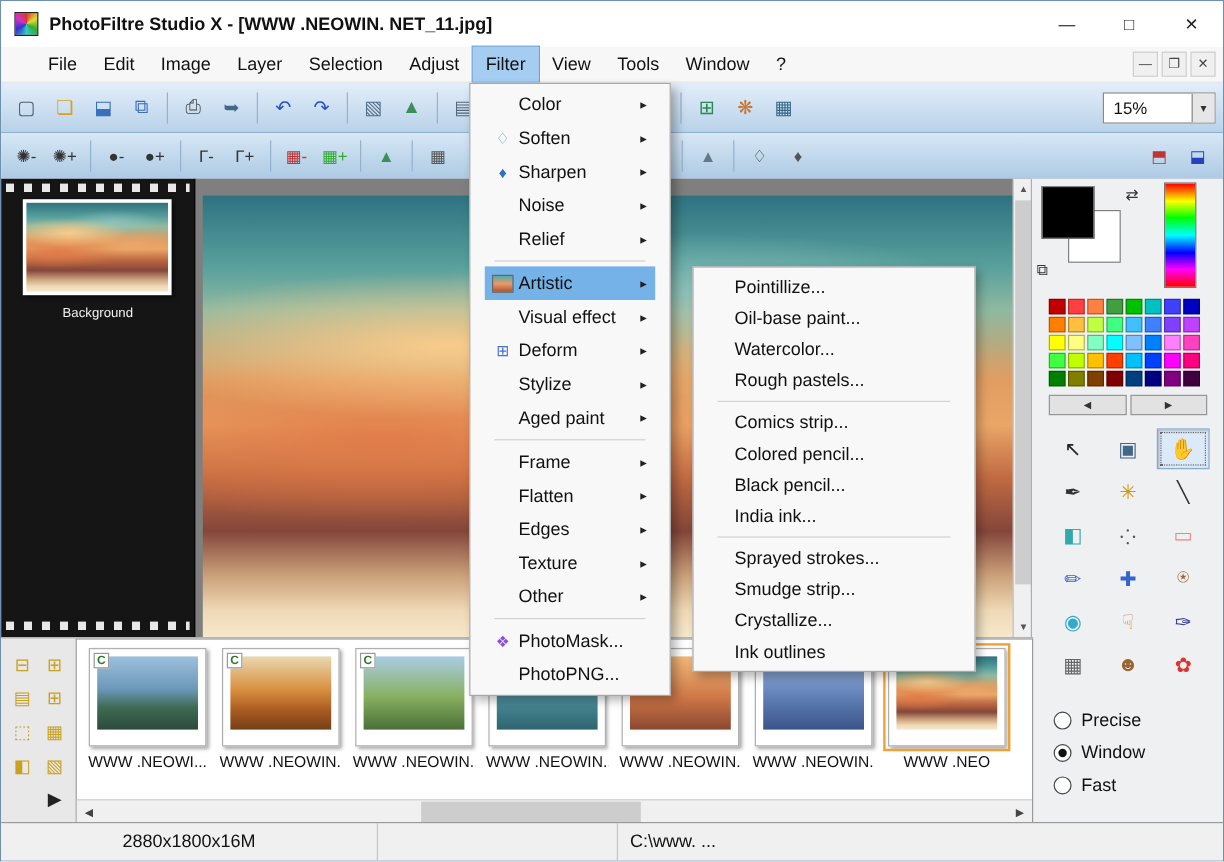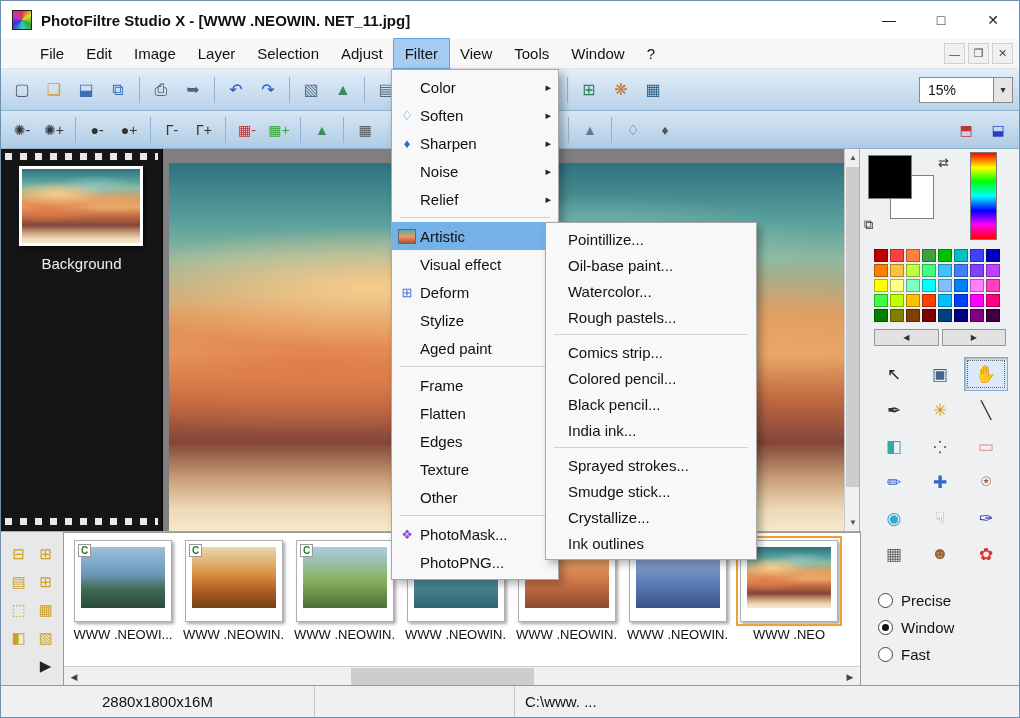--- a/index.html
+++ b/index.html
@@ -34,21 +34,21 @@
   .zoom-val{flex:1;padding-left:8px;font-size:14px;}
   .zoom-arrow{width:19px;height:100%;background:#e6e6e6;border-left:1px solid #8a8a8a;display:flex;align-items:center;justify-content:center;font-size:10px;color:#333;}
 
   
   .main{position:absolute;left:0;top:148px;right:0;bottom:32px;background:#e8e8e8;}
   .layers-panel{position:absolute;left:0;top:0;width:162px;height:382px;background:#151515;border-right:1px solid #000;}
   .film-strip{position:absolute;left:4px;right:4px;height:7px;background:repeating-linear-gradient(90deg,#e8e8e8 0 7px,transparent 7px 15px);}
   .film-strip.top{top:4px;} .film-strip.bottom{bottom:6px;}
   .layer-thumb{position:absolute;left:18px;top:17px;width:124px;height:80px;background:#fff;padding:3px;box-shadow:2px 2px 4px rgba(0,0,0,.6);}
   .layer-thumb .fill{width:100%;height:100%;}
-  .layer-label{position:absolute;top:106px;left:0;right:0;text-align:center;color:#f0f0f0;font-size:15px;}
+  .layer-label{position:absolute;top:106px;left:0;right:0;text-align:center;color:#f0f0f0;font-size:11px;}
 
   .canvas{position:absolute;left:162px;top:0;width:698px;height:382px;background:#7f7f7f;}
   .main-art{position:absolute;left:6px;top:14px;right:17px;bottom:0;}
   .vscroll{position:absolute;right:0;top:0;bottom:0;width:17px;background:#f0f0f0;border-left:1px solid #c9c9c9;}
   .vs-btn{position:absolute;left:0;right:0;height:17px;display:flex;align-items:center;justify-content:center;font-size:8px;color:#555;}
   .vs-up{top:0;} .vs-down{bottom:0;}
   .vs-thumb{position:absolute;left:1px;right:1px;top:18px;bottom:44px;background:#cdcdcd;}
 
   
   .tools-panel{position:absolute;right:0;top:0;width:160px;height:538px;background:#eef0f2;border-left:1px solid #aeaeae;}
@@ -88,23 +88,23 @@
 
   
   .statusbar{position:absolute;left:0;bottom:0;right:0;height:32px;background:#f0f0f0;border-top:1px solid #9a9a9a;display:flex;align-items:center;}
   .sb-sec{height:100%;display:flex;align-items:center;padding:0 10px;border-right:1px solid #c5c5c5;}
   .sb-ready{width:348px;}
   .sb-dims{width:314px;justify-content:center;}
   .sb-gap{width:200px;}
   .sb-path{flex:1;border-right:none;}
 
   
-  .popup{position:absolute;background:#f8f8f8;border:1px solid #a8a8a8;box-shadow:4px 4px 8px rgba(0,0,0,.3);z-index:60;padding:3px 0;}
+  .popup{position:absolute;background:#f8f8f8;border:1px solid #a8a8a8;box-shadow:4px 4px 8px rgba(0,0,0,.3);z-index:60;padding:3px 12px;}
   #filter-menu{left:390px;top:68px;width:168px;}
-  #artistic-menu{left:544px;top:221px;width:212px;text-align:right;}
+  #artistic-menu{left:576px;top:221px;width:236px;text-align:right;}
   .fm-item{height:28px;display:flex;align-items:center;padding:0 4px 0 2px;}
   .fm-item.sel{background:#74b2e8;}
   .fm-icon{width:26px;display:flex;align-items:center;justify-content:center;font-size:13px;flex:0 0 auto;}
   .fm-label{flex:1;}
   .fm-caret{font-size:11px;color:#222;margin-right:3px;}
   .menu-sep{height:1px;background:#d2d2d2;margin:4px 8px;}
   .am-item{height:26px;display:flex;align-items:center;padding:0 10px 0 22px;}
   .art-mini{width:16px;height:13px;background:linear-gradient(180deg,#5aa 0%,#e96 50%,#a53 100%);outline:1px solid #666;}
 
   
@@ -639,19 +639,19 @@
         <div class="am-item">Oil-base paint...</div>
         <div class="am-item">Watercolor...</div>
         <div class="am-item">Rough pastels...</div>
         <div class="menu-sep"></div>
         <div class="am-item">Comics strip...</div>
         <div class="am-item">Colored pencil...</div>
         <div class="am-item">Black pencil...</div>
         <div class="am-item">India ink...</div>
         <div class="menu-sep"></div>
         <div class="am-item">Sprayed strokes...</div>
-        <div class="am-item">Smudge stick...</div>
+        <div class="am-item">Smudge strip...</div>
         <div class="am-item">Crystallize...</div>
         <div class="am-item">Ink outlines</div>
       </div>
   </div>
 
 </div>
 
 </body></html>

